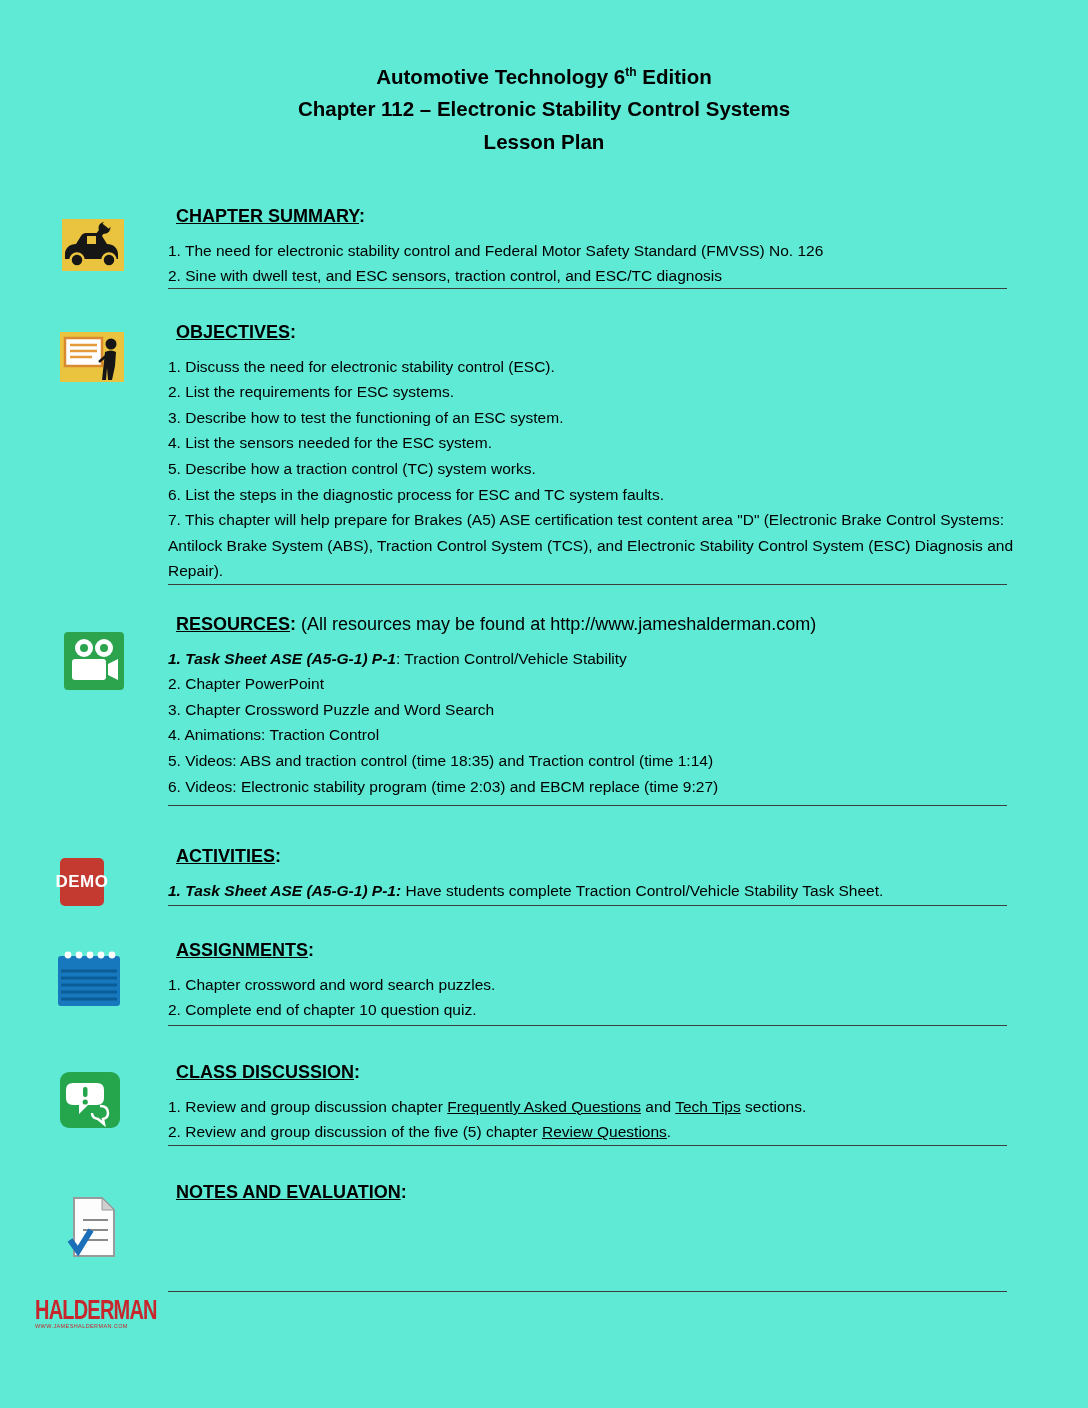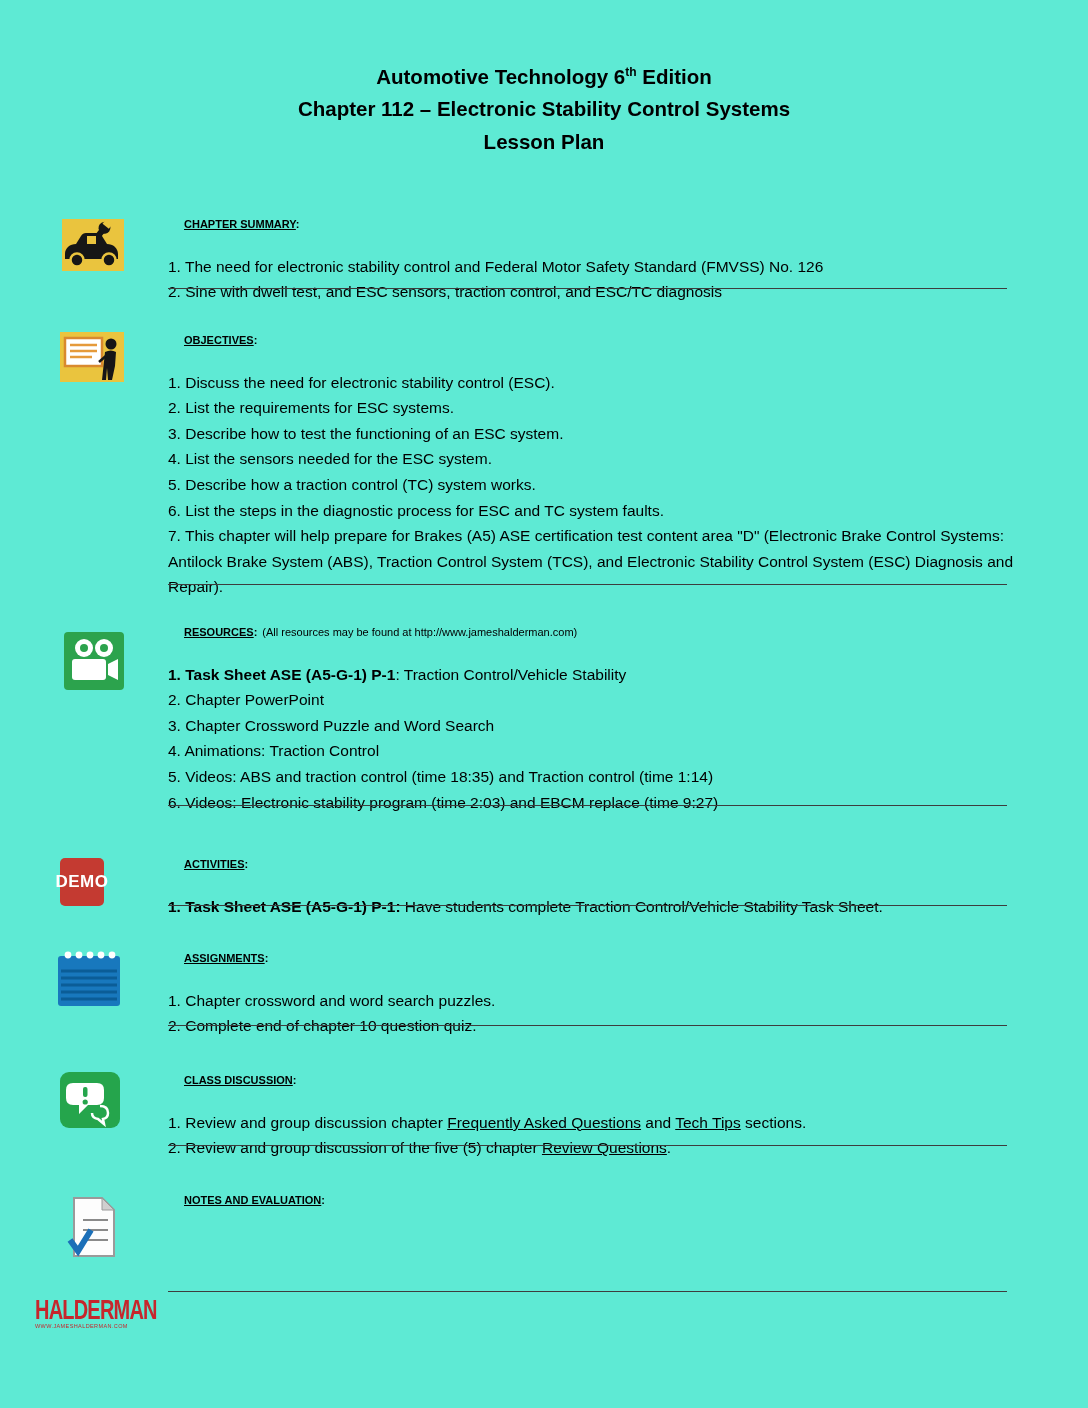--- a/index.html
+++ b/index.html
@@ -24,25 +24,25 @@
     line-height: 32.5px;
   }
   .title sup { font-size: 12px; }
   .sec {
     position: absolute;
     left: 168px;
     width: 856px;
     font-size: 15.5px;
     line-height: 25.6px;
   }
-  .sec-h { margin: 16px; font-weight: bold; font-size: 11px; }
+  .sec-h { margin: 8px; font-weight: bold; font-size: 18px; }
   .hu { text-decoration: underline; }
   .note { font-weight: normal; margin-left: 5px; }
   .item { margin: 0; }
-  .item b { font-weight: bold; }
+  .item b { font-weight: bold; font-style: italic; }
   .u { text-decoration: underline; }
   .divider {
     position: absolute;
     left: 168px;
     width: 839px;
     height: 0;
     border-top: 1px solid #3d3d3d;
   }
   .icon { position: absolute; }
   .demo-badge {

